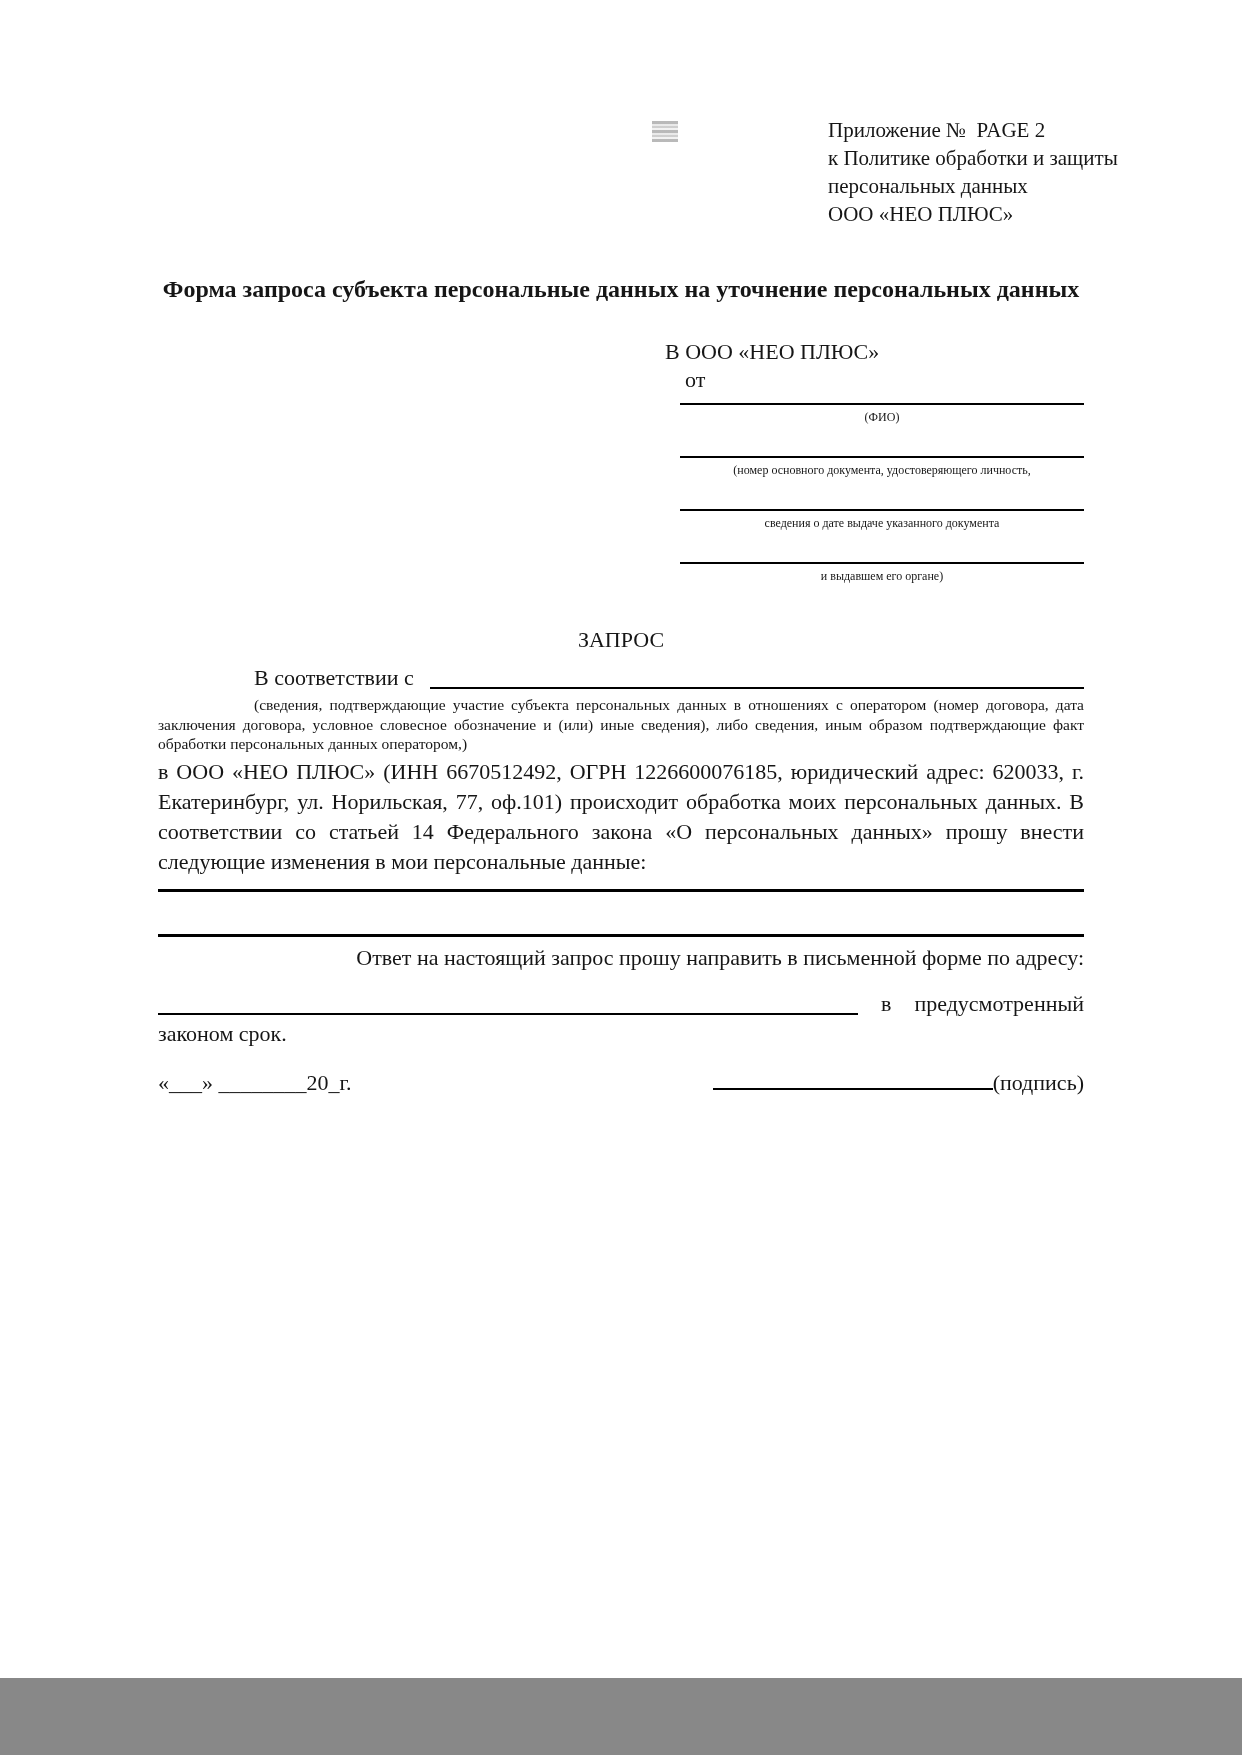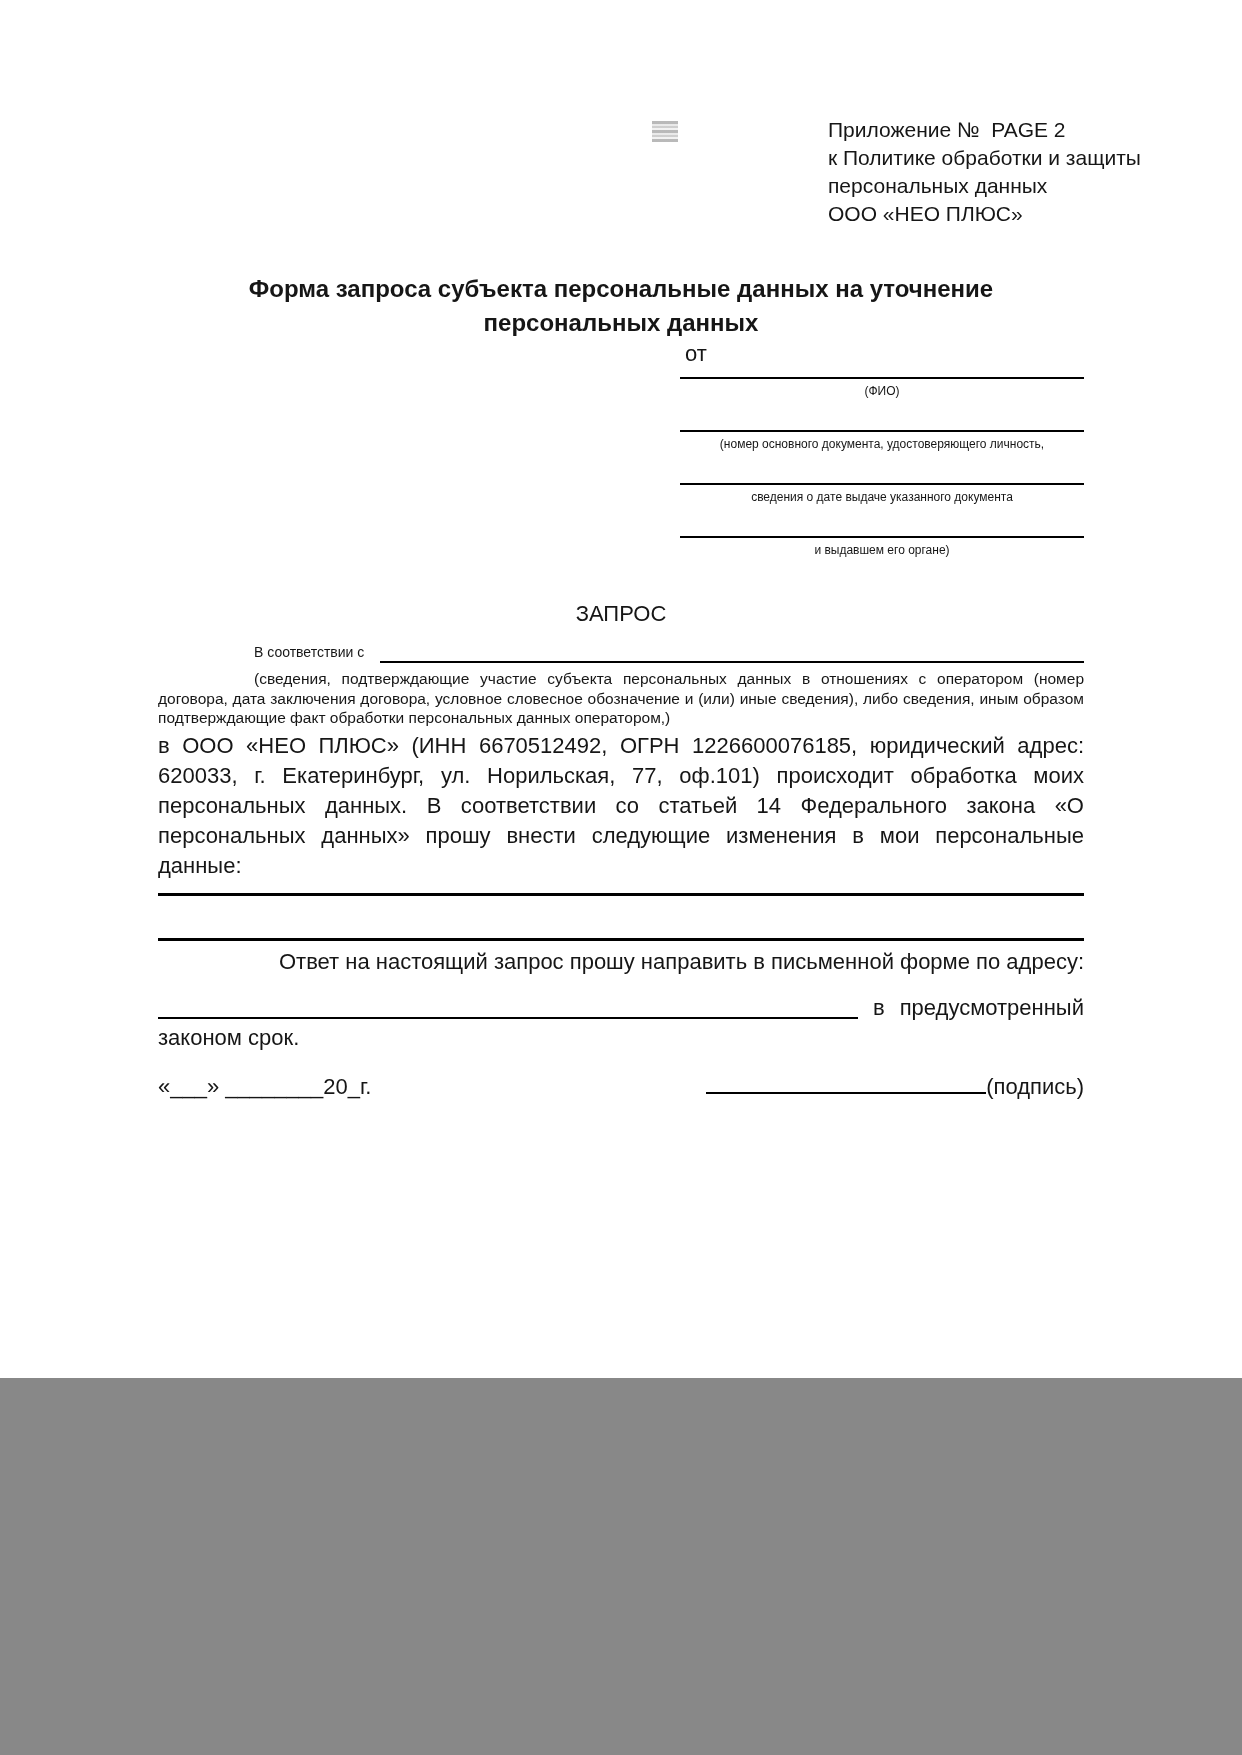--- a/index.html
+++ b/index.html
@@ -1,21 +1,21 @@
 <!DOCTYPE html>
 <html><head>
 <meta charset="utf-8">
 <style>
   html,body { margin:0; padding:0; background:#888; }
   .page {
     position:relative;
-    width:1242px; height:1378px;
+    width:1242px; height:1678px;
     margin:0 auto;
     background:#ffffff;
-    font-family:Liberation Sans, sans-serif;
+    font-family:Liberation Serif, serif;
     color:#161616;
     overflow:hidden;
   }
   
   .field-marker {
     position:absolute; left:652px; top:121px;
     width:26px; height:21px;
     background:repeating-linear-gradient(180deg,#adadad 0 3px,#e6e6e6 3px 5px,#c6c6c6 5px 7px,#f0f0f0 7px 9px);
     opacity:.85;
   }
@@ -41,21 +41,21 @@
   .blank-field:first-child { margin-top:9px; }
   .blank-field .line { height:0; border-top:2px solid #000; }
   .blank-field .caption {
     font-size:12px; line-height:18px; text-align:center; margin-top:3px;
     white-space:nowrap;
   }
 
   .zapros { margin-top:40px; font-size:22px; line-height:30px; text-align:center; }
 
   .intro { display:flex; align-items:flex-end; margin-top:8px;
-           font-size:14px; line-height:30px; padding-left:96px;gap:8px; }
+           font-size:22px; line-height:30px; padding-left:96px;gap:8px; }
   .intro .prefix { white-space:pre; }
   .intro .fill { flex:1 1 auto; border-bottom:2px solid #000; margin:0 0 4px 8px; height:0; }
 
   .fineprint {
     margin:2px 0 0 0; font-size:15.5px; line-height:19.5px;
     text-align:justify; text-indent:96px;
   }
 
   .bodypar {
     margin:3px 0 0 0; font-size:22px; line-height:30px;
@@ -97,20 +97,21 @@
     <div>Приложение №  PAGE 2</div>
     <div>к Политике обработки и защиты</div>
     <div>персональных данных</div>
     <div>ООО «НЕО ПЛЮС»</div>
   </div>
 
   <div class="content">
 
     <h1 class="title">Форма запроса субъекта персональные данных на уточнение персональных данных</h1>
 
+    <div class="addr-to">В ООО «НЕО ПЛЮС»</div>
     <div class="addr-from">от</div>
 
     <div class="fields">
       <div class="blank-field">
         <div class="line"></div>
         <div class="caption">(ФИО)</div>
       </div>
       <div class="blank-field">
         <div class="line"></div>
         <div class="caption">(номер основного документа, удостоверяющего личность,</div>

